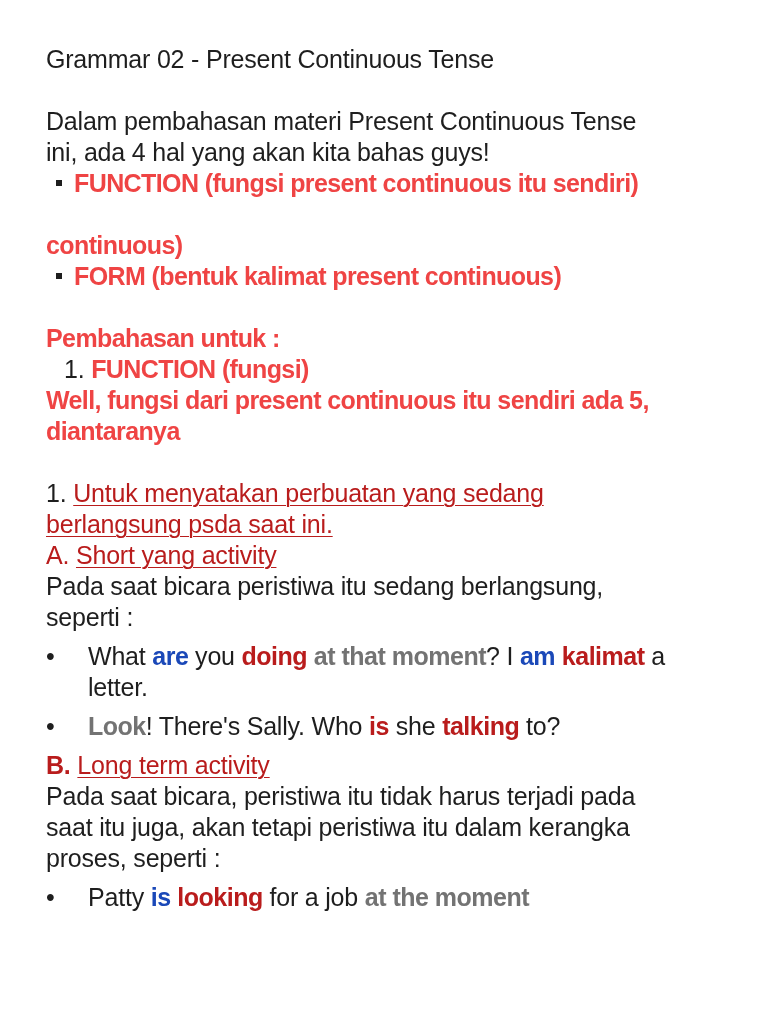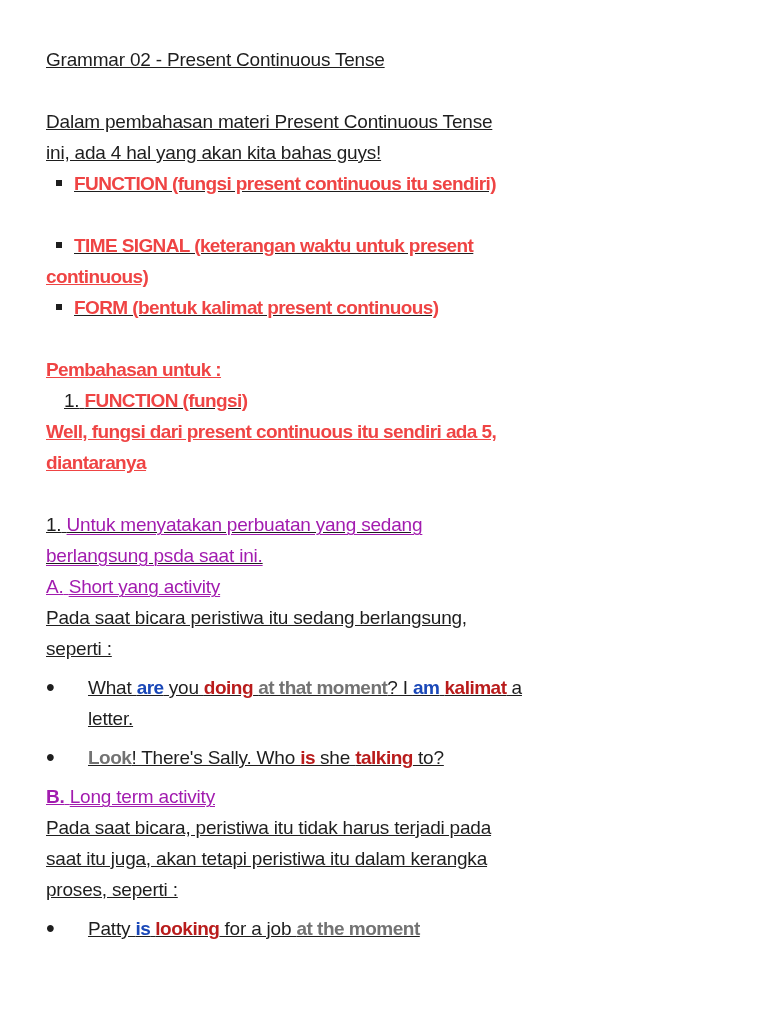--- a/index.html
+++ b/index.html
@@ -1,21 +1,21 @@
 <!DOCTYPE html>
 <html><head>
   <meta charset="utf-8">
   <style>
     html, body { margin: 0; padding: 0; background: #ffffff; }
     body { width: 768px; height: 1024px; overflow: hidden; position: relative;
            font-family: "Liberation Sans", "DejaVu Sans", sans-serif; color: #1e1e1e; }
     .page { position: absolute; left: 46px; top: 44px; width: 690px; }
-    .line { font-size: 19px; line-height: 31px; white-space: nowrap; letter-spacing: -0.2px; text-decoration: underline; }
+    .line { font-size: 25px; line-height: 31px; white-space: nowrap; letter-spacing: -0.2px; }
     .purple { color: #ef4444; font-weight: bold; letter-spacing: -0.6px; }
-    .orange { color: #a21caf; }
+    .orange { color: #b91c1c; }
     .u { text-decoration: underline; text-underline-offset: 3px; text-decoration-thickness: 1px; }
     .blue { color: #1a48b8; font-weight: bold; letter-spacing: -0.5px; margin-top: 16px; }
     .red { color: #b91c1c; font-weight: bold; letter-spacing: -0.5px; }
     .green { color: #737373; font-weight: bold; letter-spacing: -0.5px; text-align: right; }
     .sq { display: inline-block; width: 6px; height: 6px; background: #1e1e1e; vertical-align: middle;
           margin: 0 12px 4px 10px; }
     .gap { height: 31px; }
     .bullet-row { position: relative; padding-left: 42px; }
     .bullet-dot { position: absolute; left: 0; top: 0; font-size: 25px; line-height: 31px; }
     .num-indent { padding-left: 18px; }
@@ -29,23 +29,20 @@
   <div class="gap"></div>
 
   <div class="line">Dalam pembahasan materi Present Continuous Tense</div>
   <div class="line">ini, ada 4 hal yang akan kita bahas guys!</div>
 
   <div class="line">
     <span class="sq"></span><span class="purple">FUNCTION (fungsi present continuous itu sendiri)</span>
   </div>
   <div class="gap"></div>
 
-  <div class="line">
-    <span class="sq"></span><span class="purple">TIME SIGNAL (keterangan waktu untuk present</span>
-  </div>
   <div class="line purple">continuous)</div>
   <div class="line">
     <span class="sq"></span><span class="purple">FORM (bentuk kalimat present continuous)</span>
   </div>
   <div class="gap"></div>
 
   <div class="line purple">Pembahasan untuk :</div>
   <div class="line num-indent">
     <span>1.</span>
     <span class="purple">FUNCTION (fungsi)</span>

